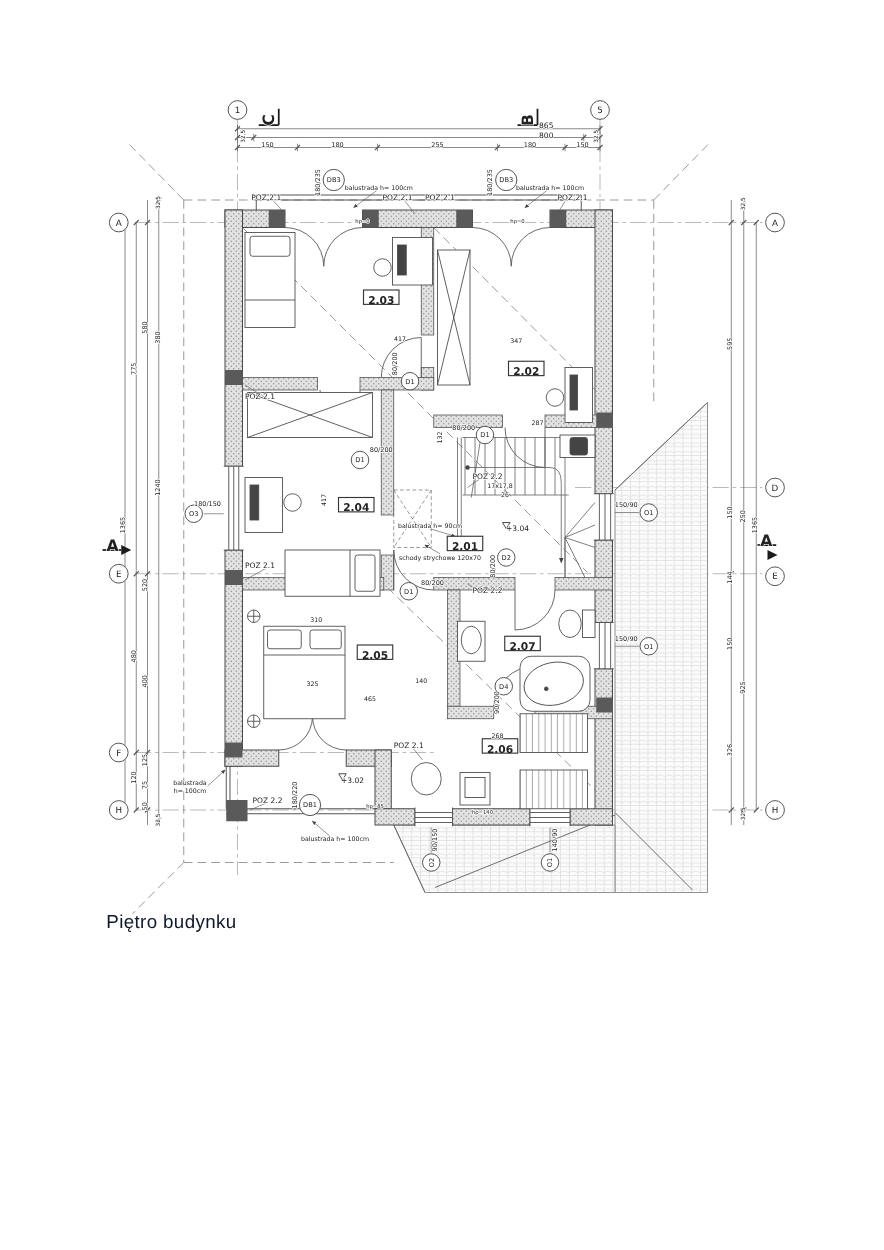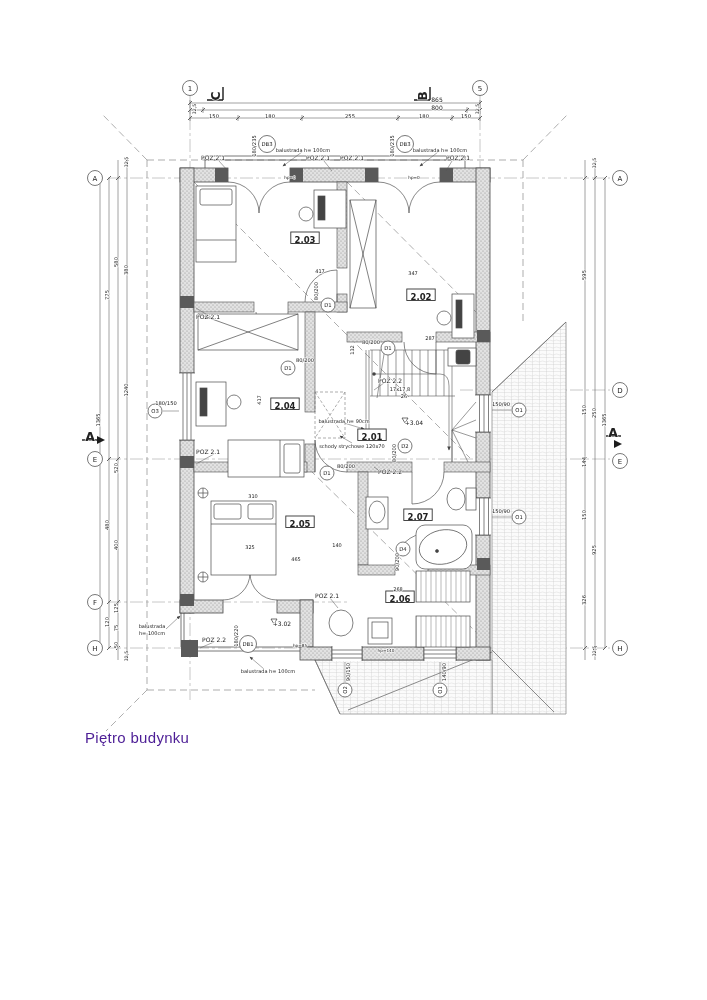--- a/index.html
+++ b/index.html
@@ -1,19 +1,19 @@
 <!DOCTYPE html>
 <html><head>
 <meta charset="utf-8">
 <style>
   html,body{margin:0;padding:0;background:#fff;}
   .page{position:relative;width:707px;height:1000px;background:#fff;overflow:hidden;
         font-family:"DejaVu Sans",sans-serif;}
   .page svg{position:absolute;left:0;top:0;}
-  #title{position:absolute;left:85px;top:729px;font-size:15px;color:#4c1d95;
+  #title{position:absolute;left:85px;top:729px;font-size:15px;color:#0f172a;
          font-family:"Liberation Sans",sans-serif;letter-spacing:.3px;}
   text{font-family:"DejaVu Sans",sans-serif;fill:#222;}
 </style>
 </head>
 <body>
 
 <div class="page">
 <svg width="707" height="1000" viewBox="0 0 707 1000">
   <defs>
     <pattern id="wallHatch" width="4" height="4" patternUnits="userSpaceOnUse">

